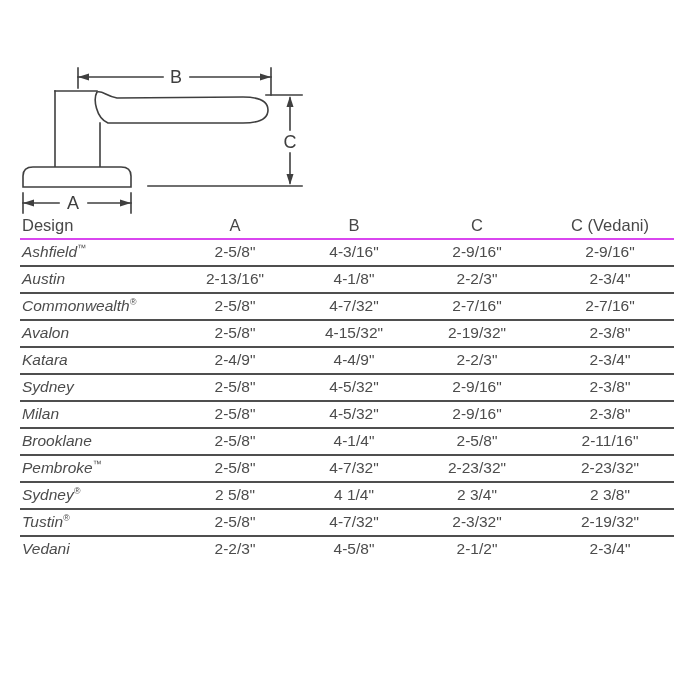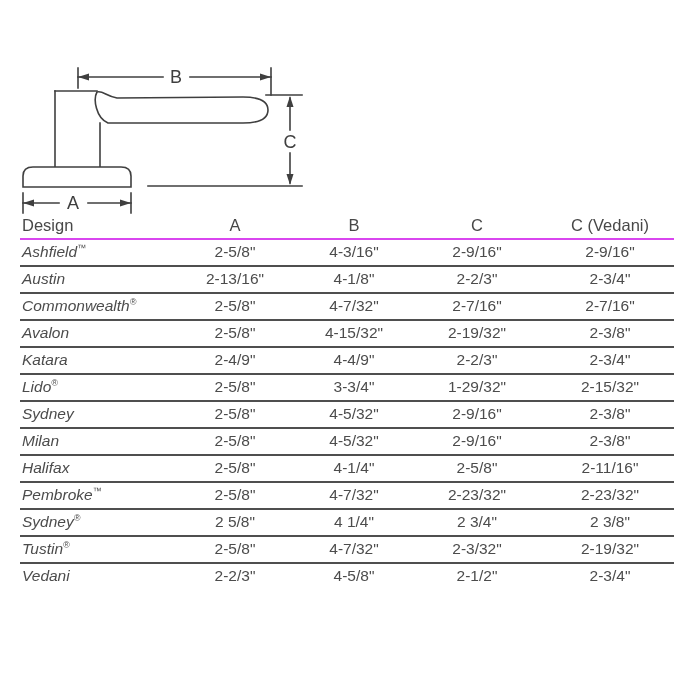--- a/index.html
+++ b/index.html
@@ -171,42 +171,35 @@
           <td>2-3/8"</td>
         </tr>
         <tr>
           <td class="design-cell">Katara</td>
           <td>2-4/9"</td>
           <td>4-4/9"</td>
           <td>2-2/3"</td>
           <td>2-3/4"</td>
         </tr>
         <tr>
-          <td class="design-cell">Lido<sup>®</sup></td>
-          <td>2-5/8"</td>
-          <td>3-3/4"</td>
-          <td>1-29/32"</td>
-          <td>2-15/32"</td>
-        </tr>
-        <tr>
           <td class="design-cell">Sydney</td>
           <td>2-5/8"</td>
           <td>4-5/32"</td>
           <td>2-9/16"</td>
           <td>2-3/8"</td>
         </tr>
         <tr>
           <td class="design-cell">Milan</td>
           <td>2-5/8"</td>
           <td>4-5/32"</td>
           <td>2-9/16"</td>
           <td>2-3/8"</td>
         </tr>
         <tr>
-          <td class="design-cell">Halifax</td>
+          <td class="design-cell">Brooklane</td>
           <td>2-5/8"</td>
           <td>4-1/4"</td>
           <td>2-5/8"</td>
           <td>2-11/16"</td>
         </tr>
         <tr>
           <td class="design-cell">Pembroke<sup>™</sup></td>
           <td>2-5/8"</td>
           <td>4-7/32"</td>
           <td>2-23/32"</td>

